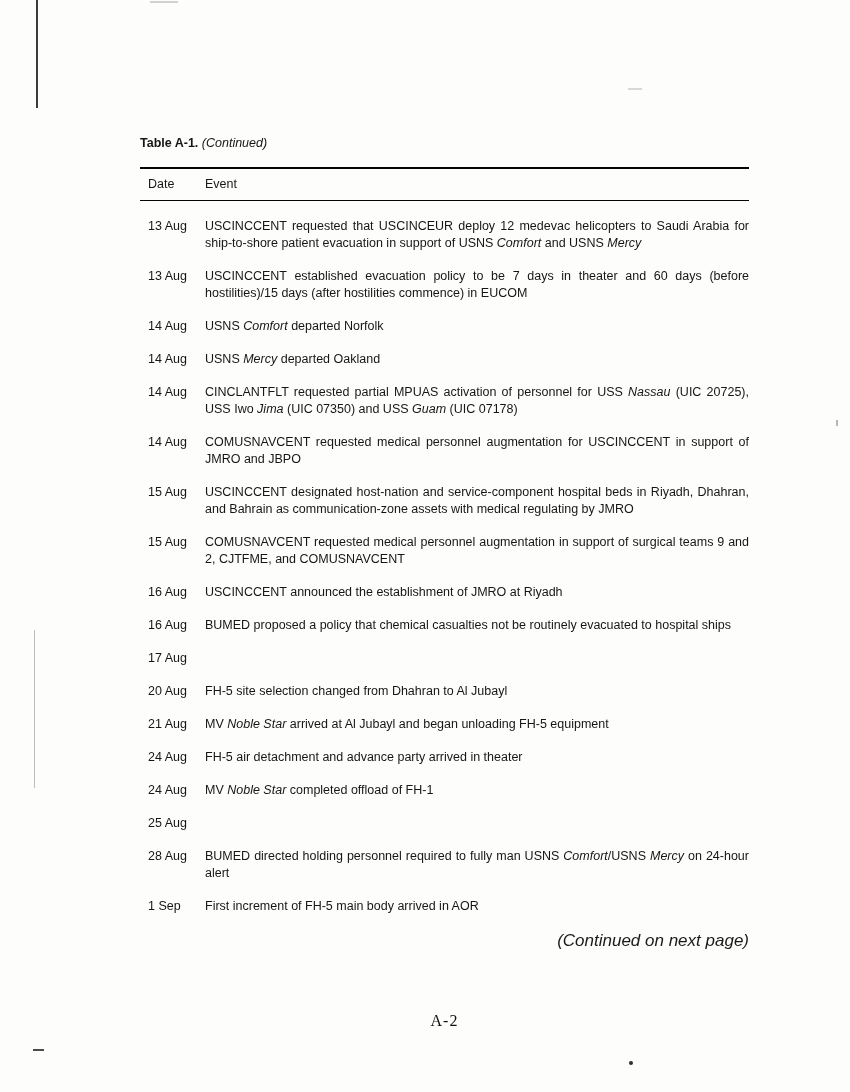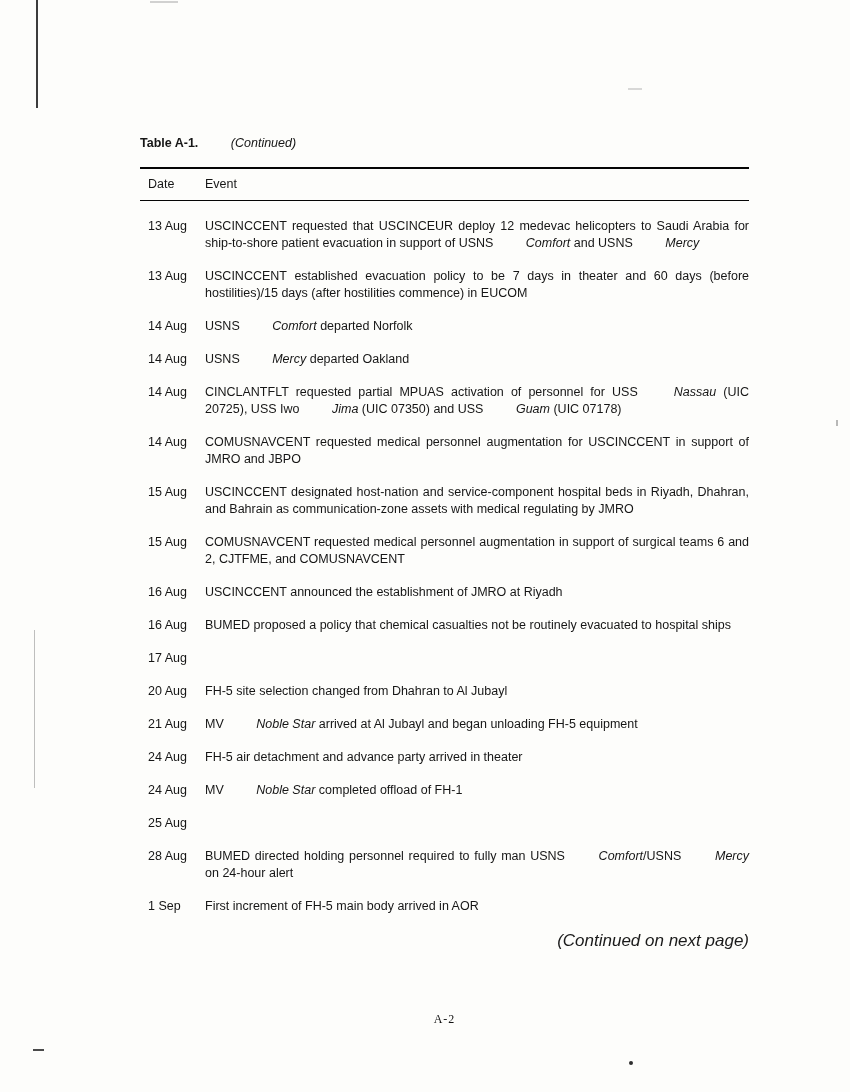--- a/index.html
+++ b/index.html
@@ -8,21 +8,21 @@
     width:850px; height:1092px;
     background:#fdfdfb;
     font-family:"Liberation Sans", sans-serif;
     color:#161616;
     overflow:hidden;
   }
   .content { position:absolute; left:140px; top:136px; width:609px; }
 
   .table-title { font-size:12.5px; margin-bottom:17px; }
   .table-title .b  { font-weight:bold; }
-  .it { font-style:italic;margin-left:29px; }
+  .it { font-style:italic; }
 
   .rule-thick { border-top:2.5px solid #050505; }
   .rule-mid   { border-top:1.5px solid #050505; }
 
   .thead { display:flex; font-size:12.5px; padding:8px 0 9px 0; }
   .date-head { flex:0 0 65px; padding-left:8px; box-sizing:border-box; }
   .event-head { flex:1; }
 
   .tbody { padding-top:17px; }
   .row { display:flex; font-size:12.5px; line-height:17px; margin-bottom:16px; }
@@ -31,21 +31,21 @@
 
   .footer-note {
     text-align:right; font-style:italic;
     font-size:17px; margin-top:4px; color:#1a1a1a;
   }
 
   .page-number {
     position:absolute; left:140px; top:1012px; width:609px;
     text-align:center;
     font-family:"Liberation Serif", serif;
-    font-size:12px; letter-spacing:1px; color:#111;
+    font-size:16px; letter-spacing:1px; color:#111;
   }
 
   
   .art { position:absolute; pointer-events:none; }
   .art-vline-top   { left:36px; top:0;      width:2px;  height:108px; background:#3c3c3c; }
   .art-vline-mid   { left:34px; top:630px;  width:1px;  height:158px; background:#8a8a8a; opacity:.55; }
   .art-dash-bottom { left:33px; top:1049px; width:11px; height:2px;   background:#4a4a4a; }
   .art-dot-bottom  { left:629px; top:1061px; width:4px; height:4px;  background:#2e2e2e; border-radius:50%; }
   .art-speck-top   { left:150px; top:1px;   width:28px; height:2px;  background:#bdbdbd; opacity:.7; }
   .art-mark-right  { left:836px; top:420px; width:2px;  height:6px;  background:#9a9a9a; opacity:.7; }
@@ -105,21 +105,21 @@
         <div class="row">
           <div class="date-cell">14 Aug</div>
           <div class="event-cell"><span>COMUSNAVCENT requested medical personnel augmentation for USCINCCENT in support of JMRO and JBPO</span></div>
         </div>
         <div class="row">
           <div class="date-cell">15 Aug</div>
           <div class="event-cell"><span>USCINCCENT designated host-nation and service-component hospital beds in Riyadh, Dhahran, and Bahrain as communication-zone assets with medical regulating by JMRO</span></div>
         </div>
         <div class="row">
           <div class="date-cell">15 Aug</div>
-          <div class="event-cell"><span>COMUSNAVCENT requested medical personnel augmentation in support of surgical teams 6 and 2, CJTFME, and COMUSNAVCENT</span></div>
+          <div class="event-cell"><span>COMUSNAVCENT requested medical personnel augmentation in support of surgical teams 9 and 2, CJTFME, and COMUSNAVCENT</span></div>
         </div>
         <div class="row">
           <div class="date-cell">16 Aug</div>
           <div class="event-cell"><span>USCINCCENT announced the establishment of JMRO at Riyadh</span></div>
         </div>
         <div class="row">
           <div class="date-cell">16 Aug</div>
           <div class="event-cell"><span>BUMED proposed a policy that chemical casualties not be routinely evacuated to hospital ships</span></div>
         </div>
         <div class="row">

